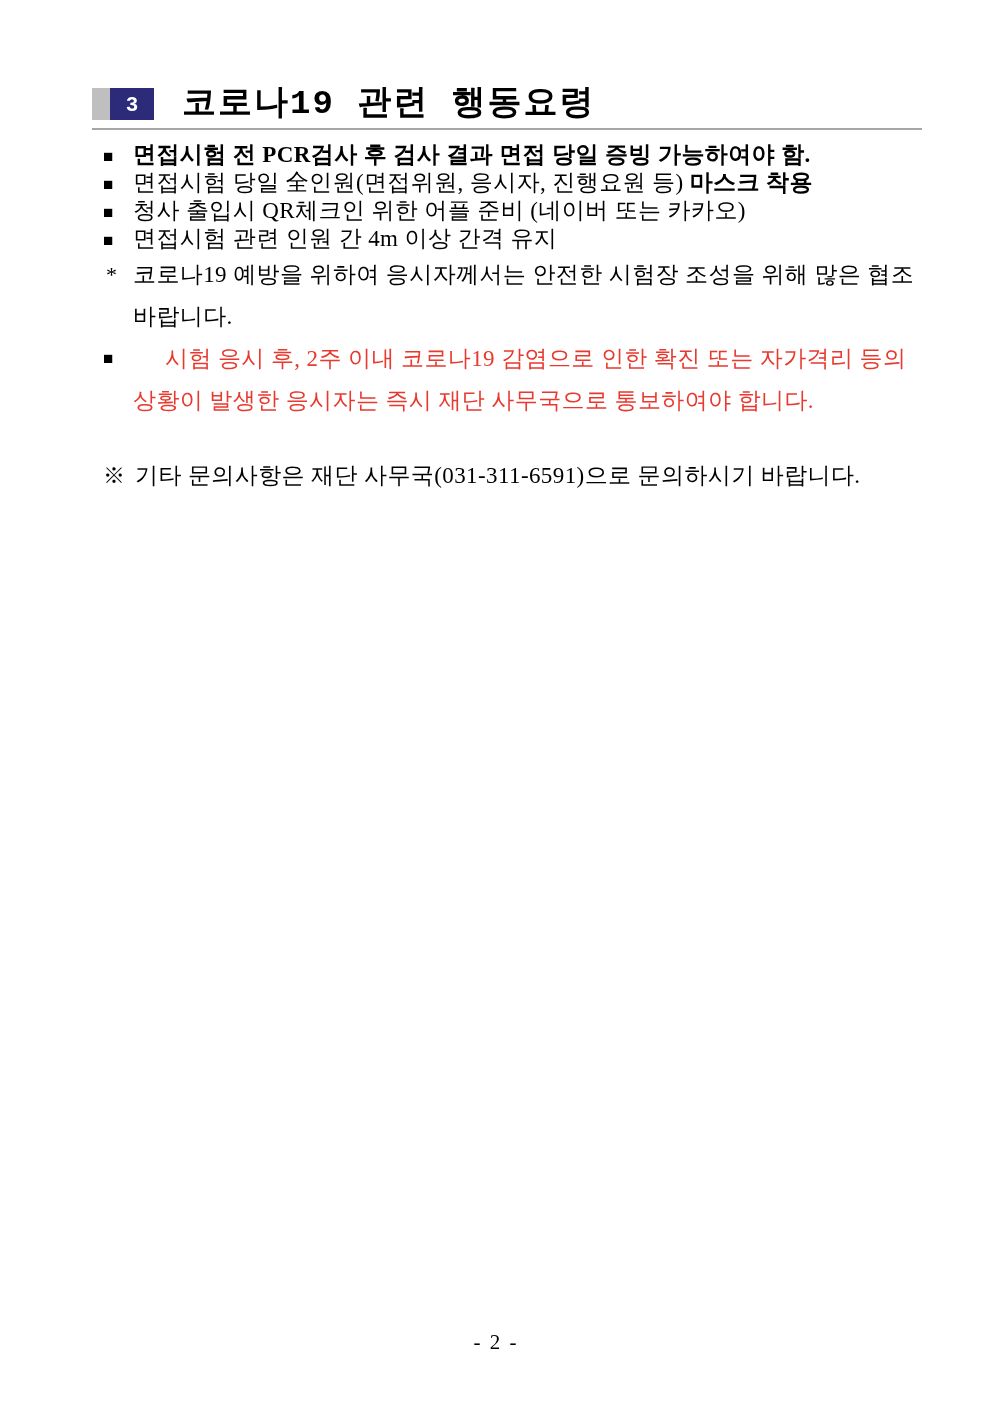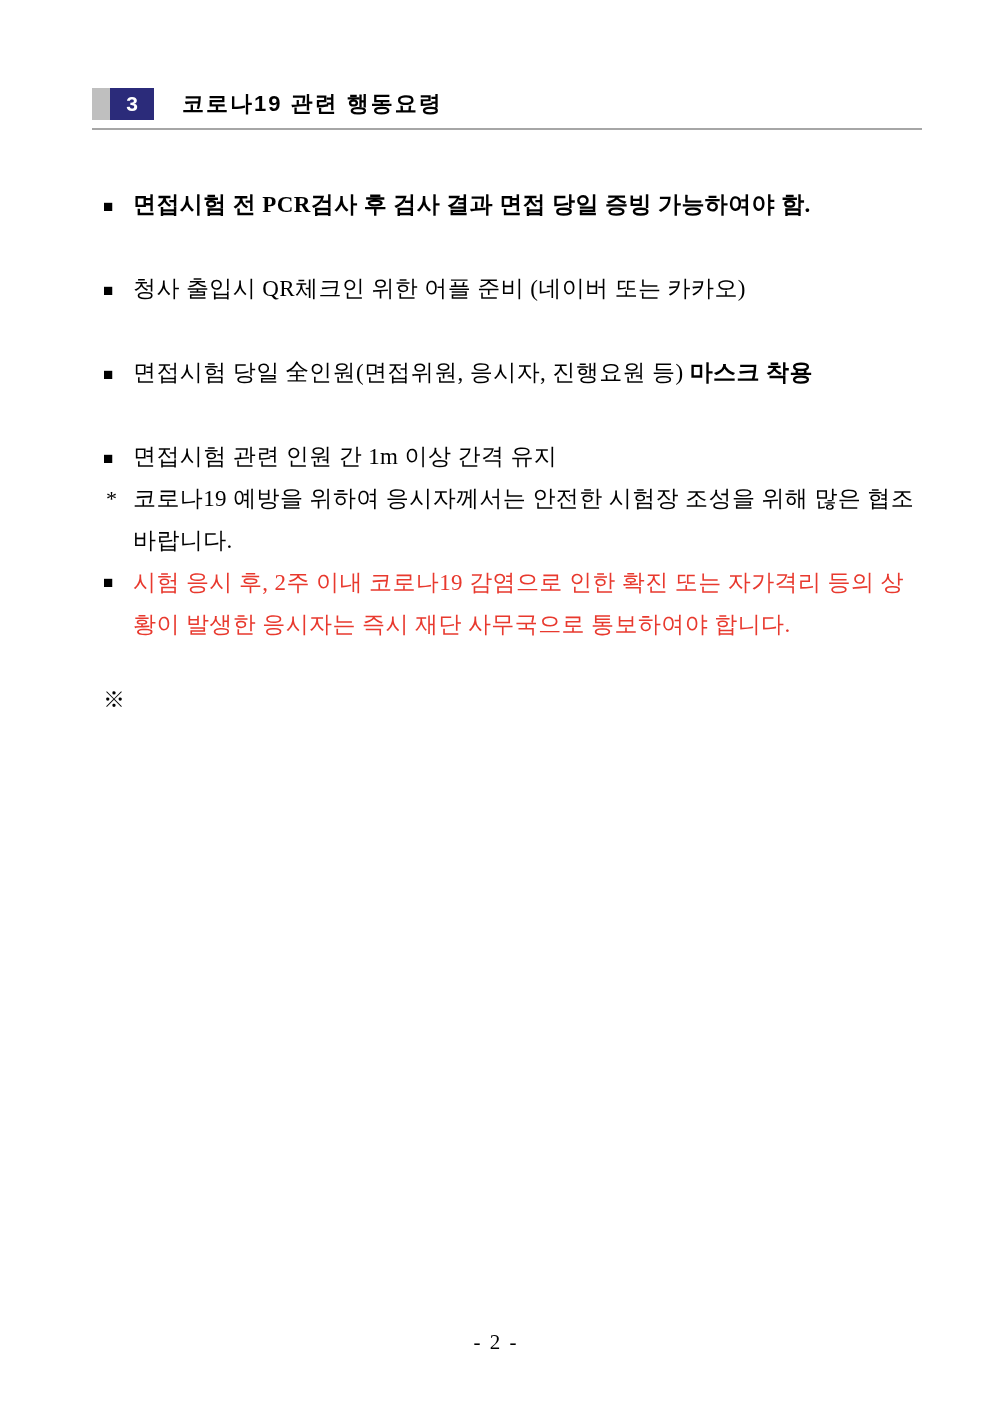--- a/index.html
+++ b/index.html
@@ -53,22 +53,22 @@
     font-size: 21px;
     font-weight: bold;
     line-height: 32px;
     text-align: center;
     letter-spacing: 0px;
   }
   .head-title {
     position: absolute;
     left: 90px;
     top: -1px;
-    font-family: Liberation Sans, sans-serif;
-    font-size: 22px;
+    font-family: Liberation Mono, monospace;
+    font-size: 34px;
     font-weight: bold;
     letter-spacing: 2px;
     line-height: 34px;
     white-space: nowrap;
   }
   .head-underline {
     position: absolute;
     left: 0;
     top: 40px;
     width: 830px;
@@ -80,36 +80,35 @@
   .content {
     position: absolute;
     left: 103px;
     top: 142px;
     width: 820px;
   }
 
   .line {
     position: relative;
     font-size: 23px;
-    line-height: 38px;
+    line-height: 26px;
     letter-spacing: 0.4px;
     white-space: nowrap;
-    margin-top: 44px;
   }
   .line .marker {
     display: inline-block;
     width: 30px;
     font-size: 19px;
     vertical-align: baseline;
   }
   .line .marker.square { font-size: 17px; }
   .line .txt { display: inline; }
 
   .bold { font-weight: bold; }
-  .red { color: #e8392e; }
+  .red { color: #e8392e; margin-left: 32px; }
 
   .hang {
     position: relative;
     padding-left: 30px;
     white-space: normal;
     width: 790px;
     font-size: 23px;
     line-height: 42px;
     letter-spacing: 0.4px;
   }
@@ -163,43 +162,43 @@
   </div>
 
   <div class="content">
 
     <div class="line">
       <span class="marker square">■</span><span class="txt bold">면접시험 전 PCR검사 후 검사 결과 면접 당일 증빙 가능하여야 함.</span>
     </div>
 
 
     <div class="line">
+      <span class="marker square">■</span><span class="txt">면접시험 당일 全인원(면접위원, 응시자, 진행요원 등) </span><span class="txt bold">마스크 착용</span>
+    </div>
+
+    <div class="line">
       <span class="marker square">■</span><span class="txt">청사 출입시 QR체크인 위한 어플 준비 (네이버 또는 카카오)</span>
     </div>
 
-    <div class="line">
-      <span class="marker square">■</span><span class="txt">면접시험 당일 全인원(면접위원, 응시자, 진행요원 등) </span><span class="txt bold">마스크 착용</span>
-    </div>
-
-
-    <div class="line">
-      <span class="marker square">■</span><span class="txt">면접시험 관련 인원 간 1m 이상 간격 유지</span>
+
+    <div class="line">
+      <span class="marker square">■</span><span class="txt">면접시험 관련 인원 간 4m 이상 간격 유지</span>
     </div>
 
     <div class="hang star">
       <span class="marker">*</span><span class="txt">코로나19 예방을 위하여 응시자께서는 안전한 시험장 조성을 위해 많은 협조바랍니다.</span>
     </div>
 
     <div class="hang">
       <span class="marker">■</span><span class="txt red">시험 응시 후, 2주 이내 코로나19 감염으로 인한 확진 또는 자가격리 등의 상황이 발생한 응시자는 즉시 재단 사무국으로 통보하여야 합니다.</span>
     </div>
 
     <div class="spacer"></div>
 
     <div class="note">
-      <span class="marker">※</span>
+      <span class="marker">※</span><span class="txt">기타 문의사항은 재단 사무국(031-311-6591)으로 문의하시기 바랍니다.</span>
     </div>
 
   </div>
 
   <div class="page-number">- 2 -</div>
 
 </div>
 
 </body></html>

